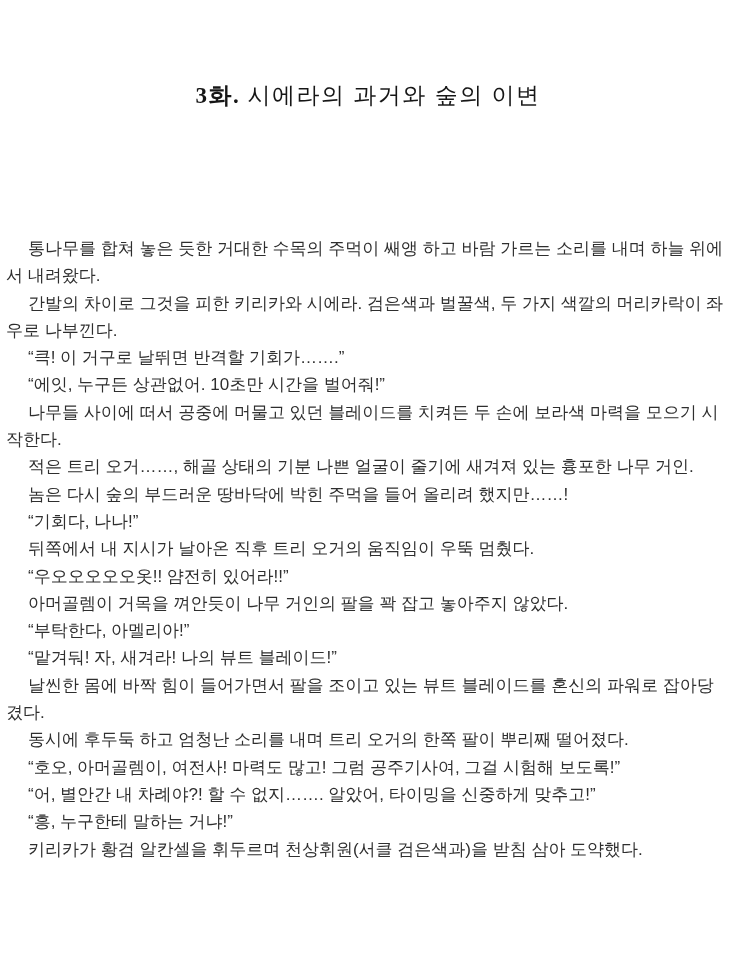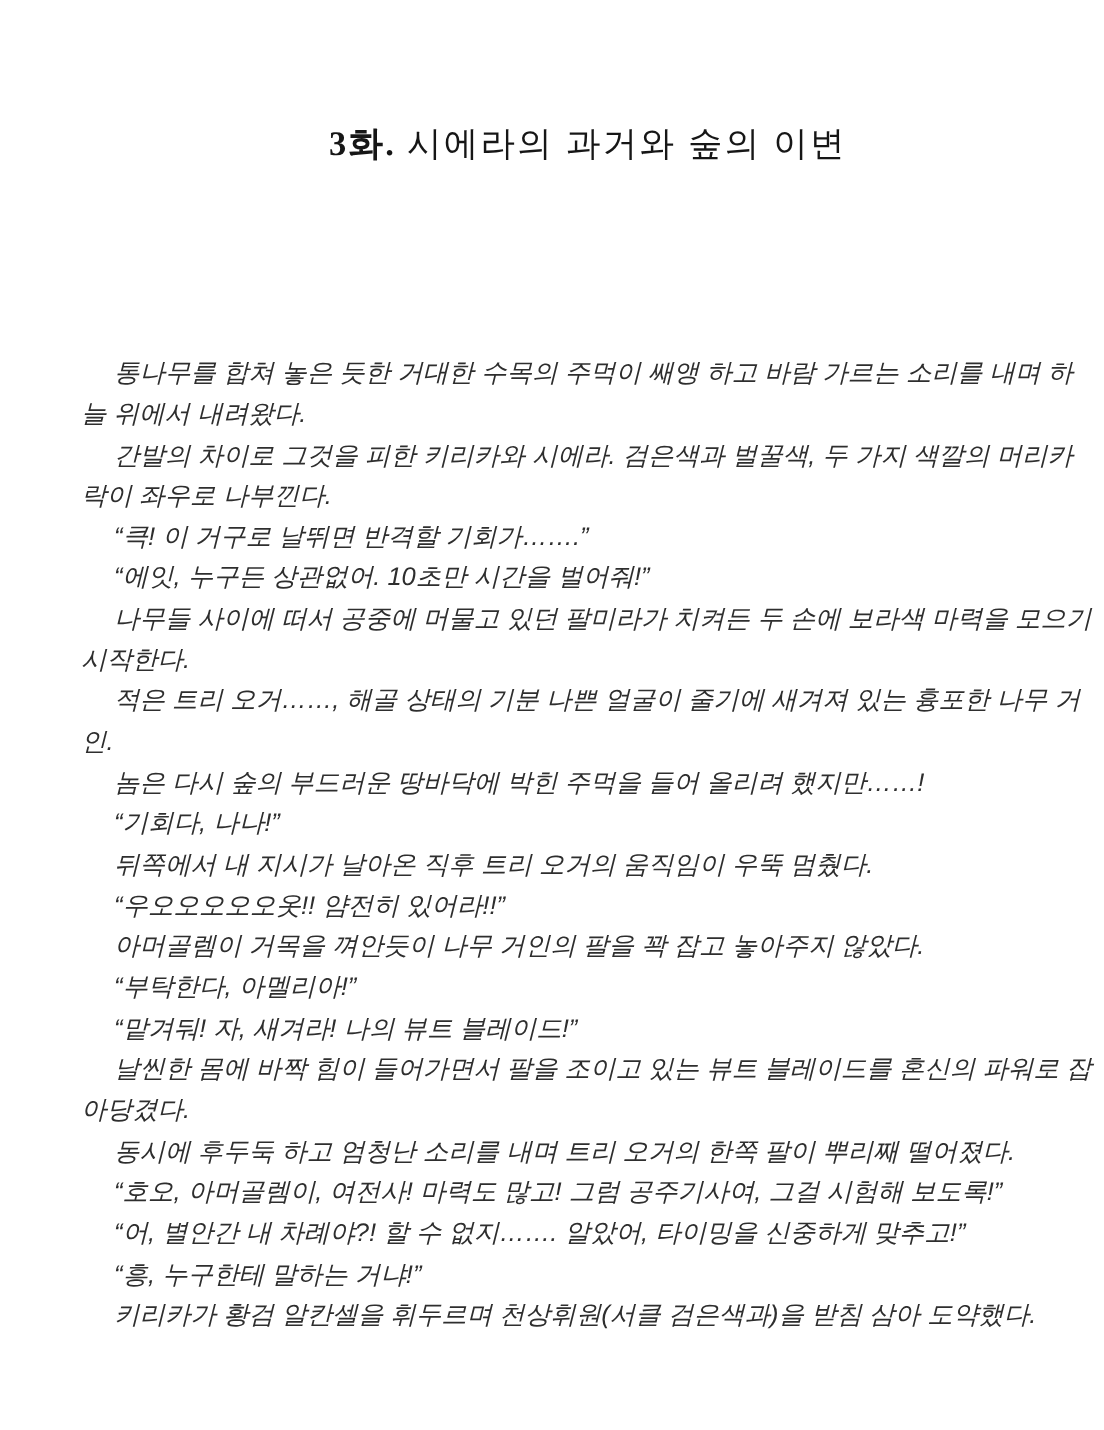--- a/index.html
+++ b/index.html
@@ -7,21 +7,20 @@
     padding: 0;
     background: #ffffff;
   }
   .page {
     position: relative;
     width: 736px;
     height: 953px;
     background: #ffffff;
     overflow: hidden;
     box-sizing: border-box;
-    padding-left: 48px;
   }
   .chapter-title {
     margin: 0;
     padding-top: 80px;
     text-align: center;
     font-size: 23px;
     line-height: 30px;
     color: #161616;
     letter-spacing: 1.5px;
     white-space: nowrap;
@@ -35,41 +34,40 @@
     font-weight: 400;
   }
   .content {
     margin-top: 124px;
     padding: 0 6px;
     font-family: "Liberation Sans", "DejaVu Sans", sans-serif;
     font-size: 17px;
     line-height: 27.3px;
     color: #2e2e2e;
     word-break: break-all;
-    font-style: italic;
   }
   .content p {
     margin: 0;
     text-indent: 22px;
   }
 </style>
 </head>
 <body>
 
 <div class="page">
   <h1 class="chapter-title">
     <span class="num">3화.</span>
     <span class="name">시에라의 과거와 숲의 이변</span>
   </h1>
   <div class="content">
       <p>통나무를 합쳐 놓은 듯한 거대한 수목의 주먹이 쌔앵 하고 바람 가르는 소리를 내며 하늘 위에서 내려왔다.</p>
       <p>간발의 차이로 그것을 피한 키리카와 시에라. 검은색과 벌꿀색, 두 가지 색깔의 머리카락이 좌우로 나부낀다.</p>
       <p>“큭! 이 거구로 날뛰면 반격할 기회가…….”</p>
       <p>“에잇, 누구든 상관없어. 10초만 시간을 벌어줘!”</p>
-      <p>나무들 사이에 떠서 공중에 머물고 있던 팔미라가 치켜든 두 손에 보라색 마력을 모으기 시작한다.</p>
+      <p>나무들 사이에 떠서 공중에 머물고 있던 블레이드를 치켜든 두 손에 보라색 마력을 모으기 시작한다.</p>
       <p>적은 트리 오거……, 해골 상태의 기분 나쁜 얼굴이 줄기에 새겨져 있는 흉포한 나무 거인.</p>
       <p>놈은 다시 숲의 부드러운 땅바닥에 박힌 주먹을 들어 올리려 했지만……!</p>
       <p>“기회다, 나나!”</p>
       <p>뒤쪽에서 내 지시가 날아온 직후 트리 오거의 움직임이 우뚝 멈췄다.</p>
       <p>“우오오오오오옷!! 얌전히 있어라!!”</p>
       <p>아머골렘이 거목을 껴안듯이 나무 거인의 팔을 꽉 잡고 놓아주지 않았다.</p>
       <p>“부탁한다, 아멜리아!”</p>
       <p>“맡겨둬! 자, 새겨라! 나의 뷰트 블레이드!”</p>
       <p>날씬한 몸에 바짝 힘이 들어가면서 팔을 조이고 있는 뷰트 블레이드를 혼신의 파워로 잡아당겼다.</p>
       <p>동시에 후두둑 하고 엄청난 소리를 내며 트리 오거의 한쪽 팔이 뿌리째 떨어졌다.</p>

